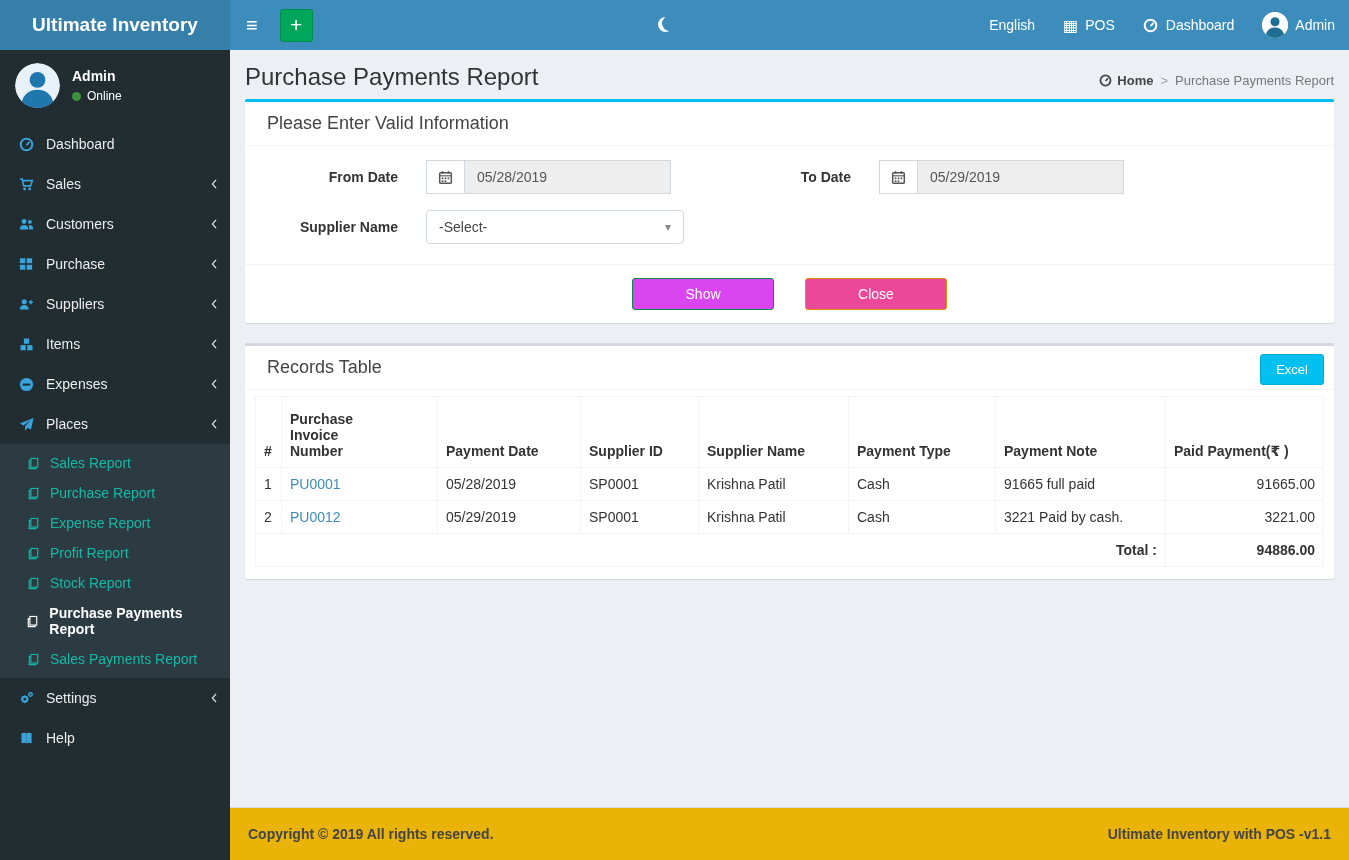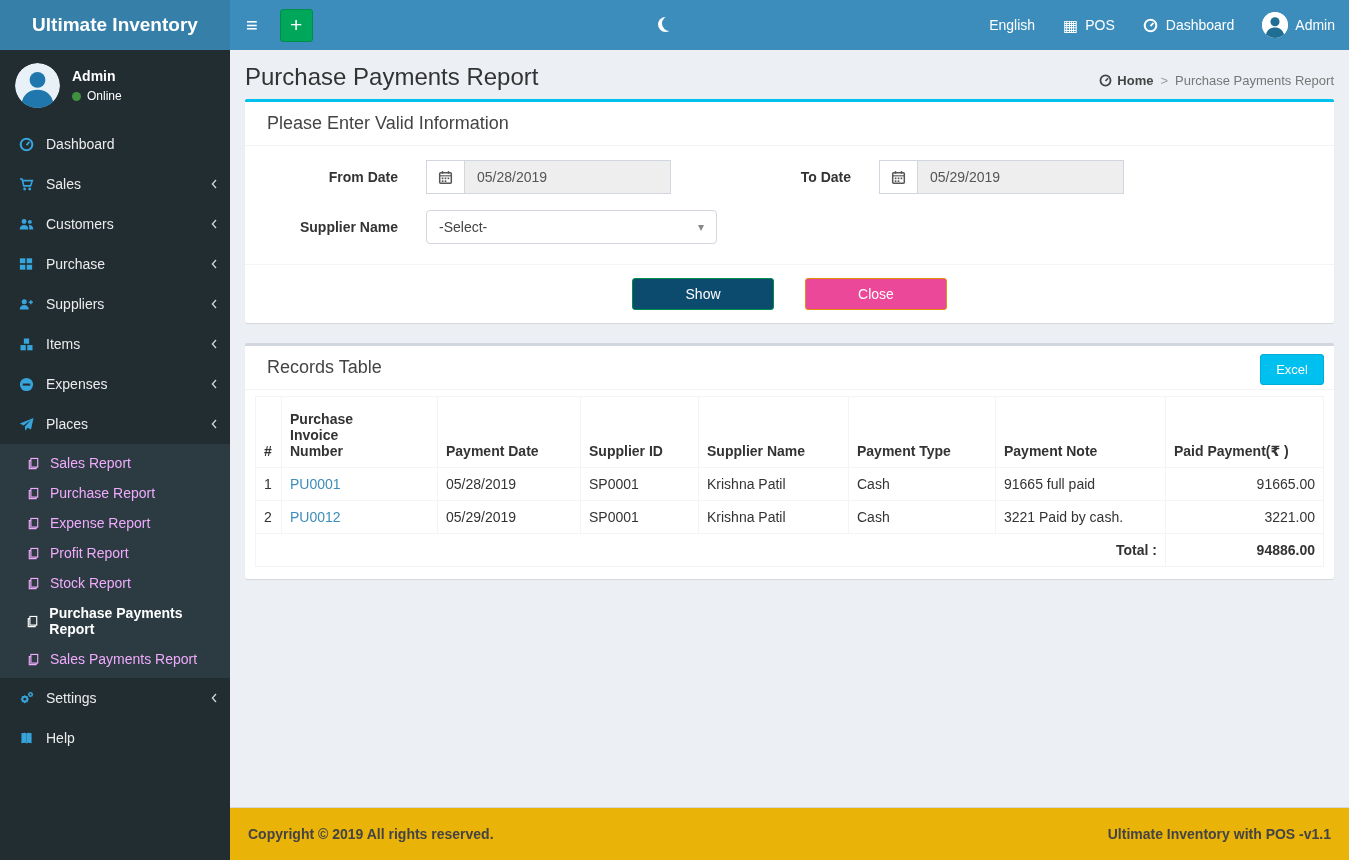--- a/index.html
+++ b/index.html
@@ -27,21 +27,21 @@
   .user-status { color:#fff; font-size:12px; display:flex; align-items:center; gap:6px; }
   .dot { width:9px; height:9px; border-radius:50%; background:#3f903f; display:inline-block; }
   .smenu { list-style:none; }
   .smenu > li { border-left:3px solid transparent; }
   .smenu > li > .mlink { display:flex; align-items:center; padding:12px 12px 12px 12px; color:#ececec; cursor:pointer; }
   .smenu > li.active { border-left-color:#3c8dbc; background:#1e282c; }
   .micon { width:22px; margin-right:9px; color:#37a4dc; display:flex; justify-content:center; }
   .micon svg { display:block; }
   .chev { margin-left:auto; color:#cfd8dc; display:flex; }
   .treeview { list-style:none; background:#2c3b41; padding:4px 0; }
-  .treeview li { display:flex; align-items:center; padding:7px 5px 7px 24px; color:#f0abfc; cursor:pointer; }
+  .treeview li { display:flex; align-items:center; padding:7px 5px 7px 24px; color:#14b8a6; cursor:pointer; }
   .treeview li .micon { color:inherit; width:18px; margin-right:8px; }
   .treeview li.active { color:#fff; font-weight:600; }
 
   
   .wrapper { position:absolute; top:50px; left:230px; right:0; bottom:0; background:#ecf0f5; display:flex; flex-direction:column; }
   .main { flex:1; padding:10px 15px 0 15px; overflow:hidden; }
   .content-header { display:flex; align-items:flex-end; justify-content:space-between; padding:3px 0 8px 0; }
   .page-title { font-size:24px; font-weight:normal; color:#333; }
   .breadcrumb { display:flex; align-items:center; gap:7px; font-size:13px; padding-bottom:3px;text-align:right; }
   .breadcrumb .home { display:flex; align-items:center; gap:5px; color:#444; font-weight:bold; cursor:pointer; }
@@ -54,25 +54,25 @@
   .box-header { padding:11px 22px; font-size:18px; color:#444; border-bottom:1px solid #f4f4f4; position:relative; }
   .box-body { padding:14px 8px; }
 
   
   .form-row { display:flex; align-items:center; margin-bottom:16px; }
   .form-label { width:145px; text-align:right; font-weight:bold; margin-right:28px; line-height:34px; white-space:nowrap; }
   .form-label.to { width:180px; }
   .input-group { display:flex; width:245px; height:34px; }
   .addon { width:41px; background:#fff; border:1px solid #d2d6de; border-right:none; display:flex; align-items:center; justify-content:center; color:#555; }
   .date-input { flex:1; background:#eee; border:1px solid #d2d6de; padding:0 12px; font-size:14px; color:#555; font-family:inherit; outline:none; }
-  .select-box { width:291px; height:34px; border:1px solid #d2d6de; border-radius:4px; background:#fff; display:flex; align-items:center; padding:0 12px; color:#444; cursor:pointer;justify-content:space-between; }
+  .select-box { width:258px; height:34px; border:1px solid #d2d6de; border-radius:4px; background:#fff; display:flex; align-items:center; padding:0 12px; color:#444; cursor:pointer;justify-content:space-between; }
   .select-box .caret { margin-left:auto; color:#888; font-size:12px; }
   .btn-row { border-top:1px solid #f4f4f4; padding:13px 0; text-align:center; }
   .btn { display:inline-block; border:none; border-radius:3px; color:#fff; font-size:14px; font-family:inherit; cursor:pointer; }
-  .btn-show { background:#0c4a6e; border:1px solid #008d4c; width:142px; padding:7px 0; margin-right:27px; }
+  .btn-show { background:#d946ef; border:1px solid #008d4c; width:142px; padding:7px 0; margin-right:27px; }
   .btn-close { background:#ec4899; border:1px solid #e08e0b; width:142px; padding:7px 0; }
   .btn-excel { position:absolute; right:10px; top:8px; background:#00c0ef; border:1px solid #00acd6; padding:7px 15px; font-size:13px; }
 
   .box-records { margin-top:20px; }
   .box-records .box-body { padding:6px 10px 12px 10px; }
   table { width:100%; border-collapse:collapse; }
   th, td { border:1px solid #f4f4f4; padding:8px; font-size:14px; }
   thead th { text-align:left; vertical-align:bottom; font-weight:bold; padding-top:14px; }
   .th-narrow { display:inline-block; max-width:100px; }
   td.num, th.num { text-align:right; }

